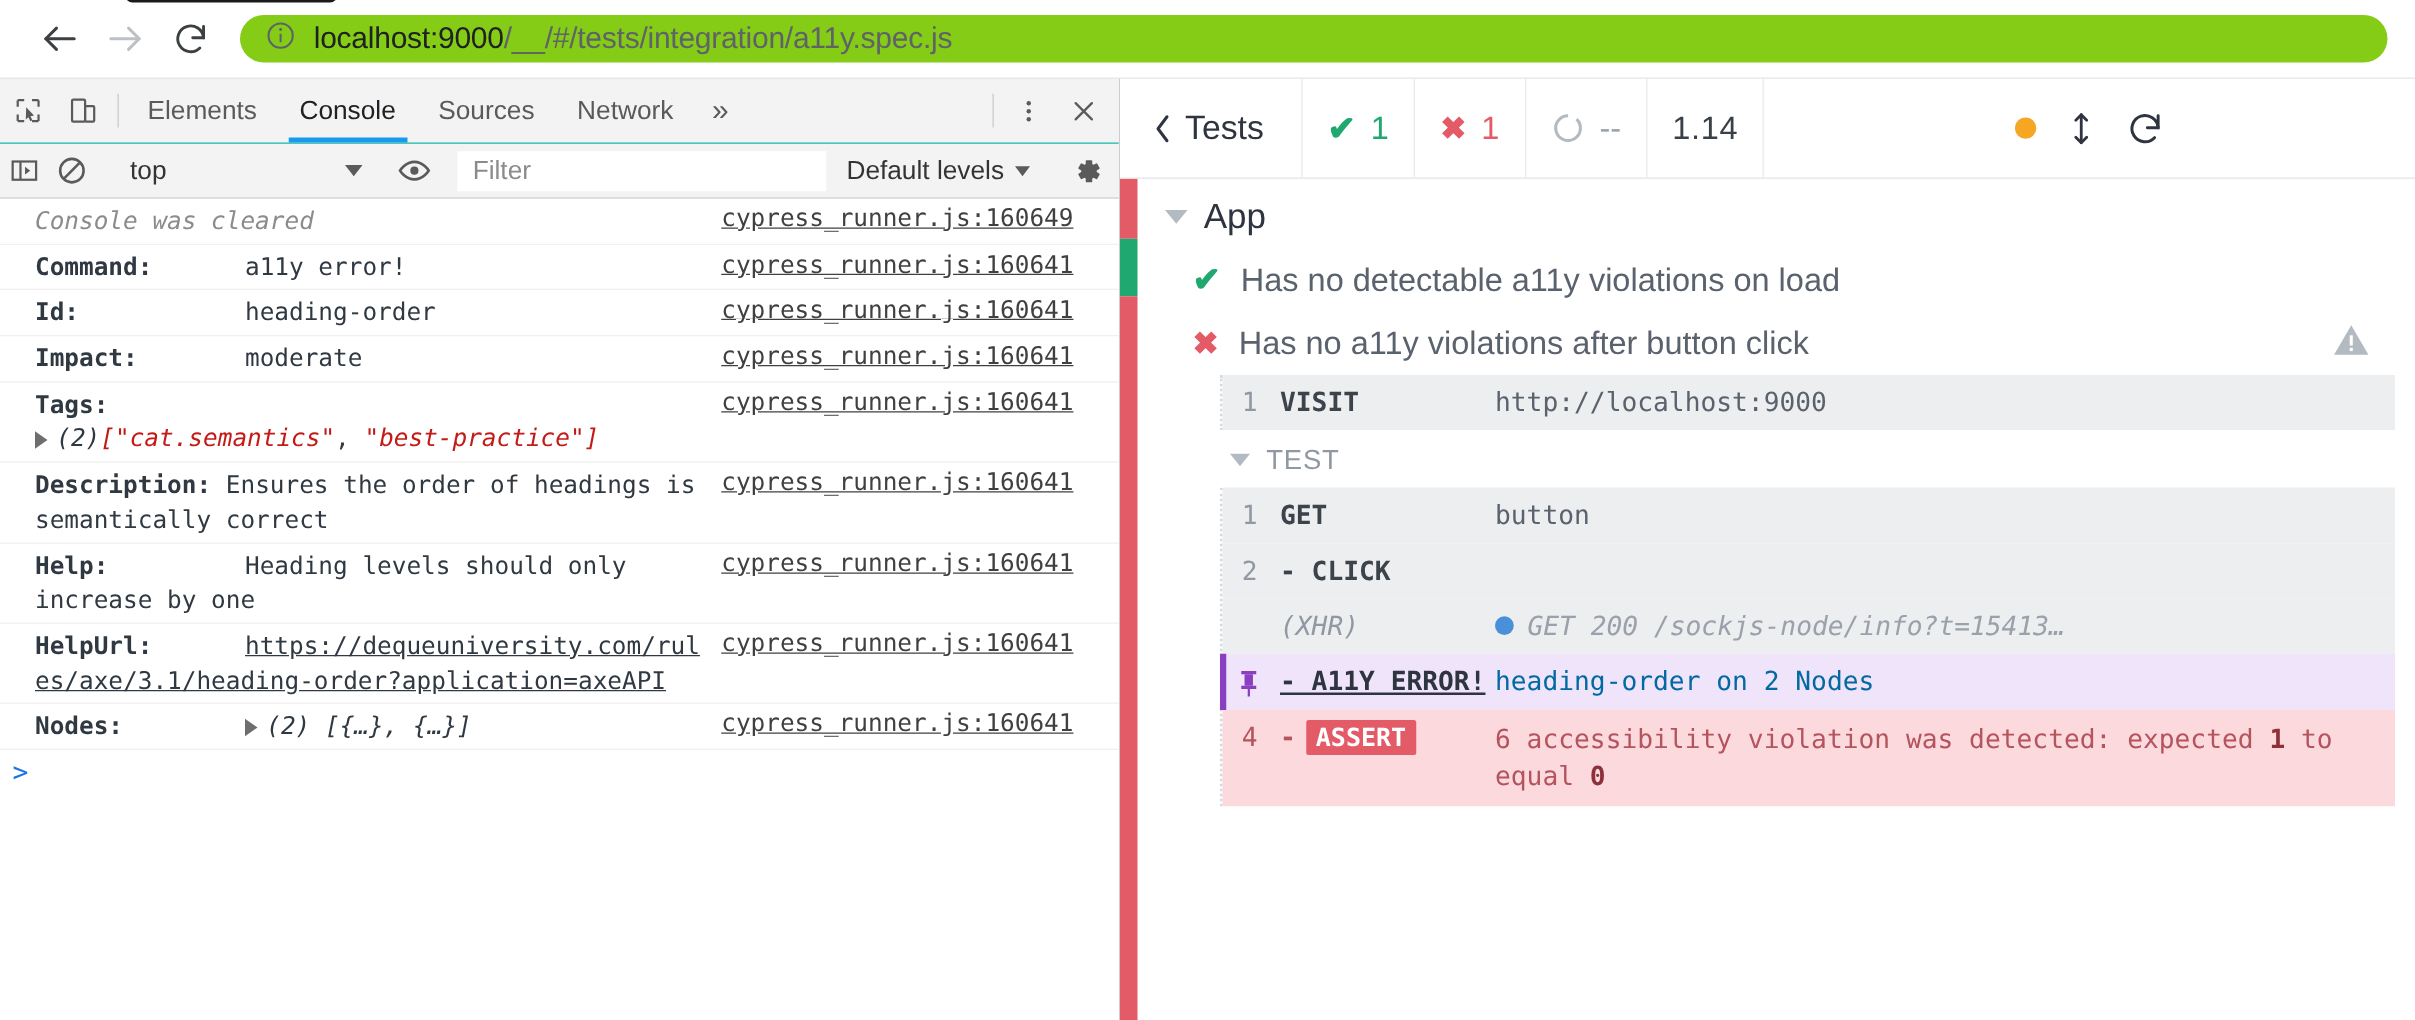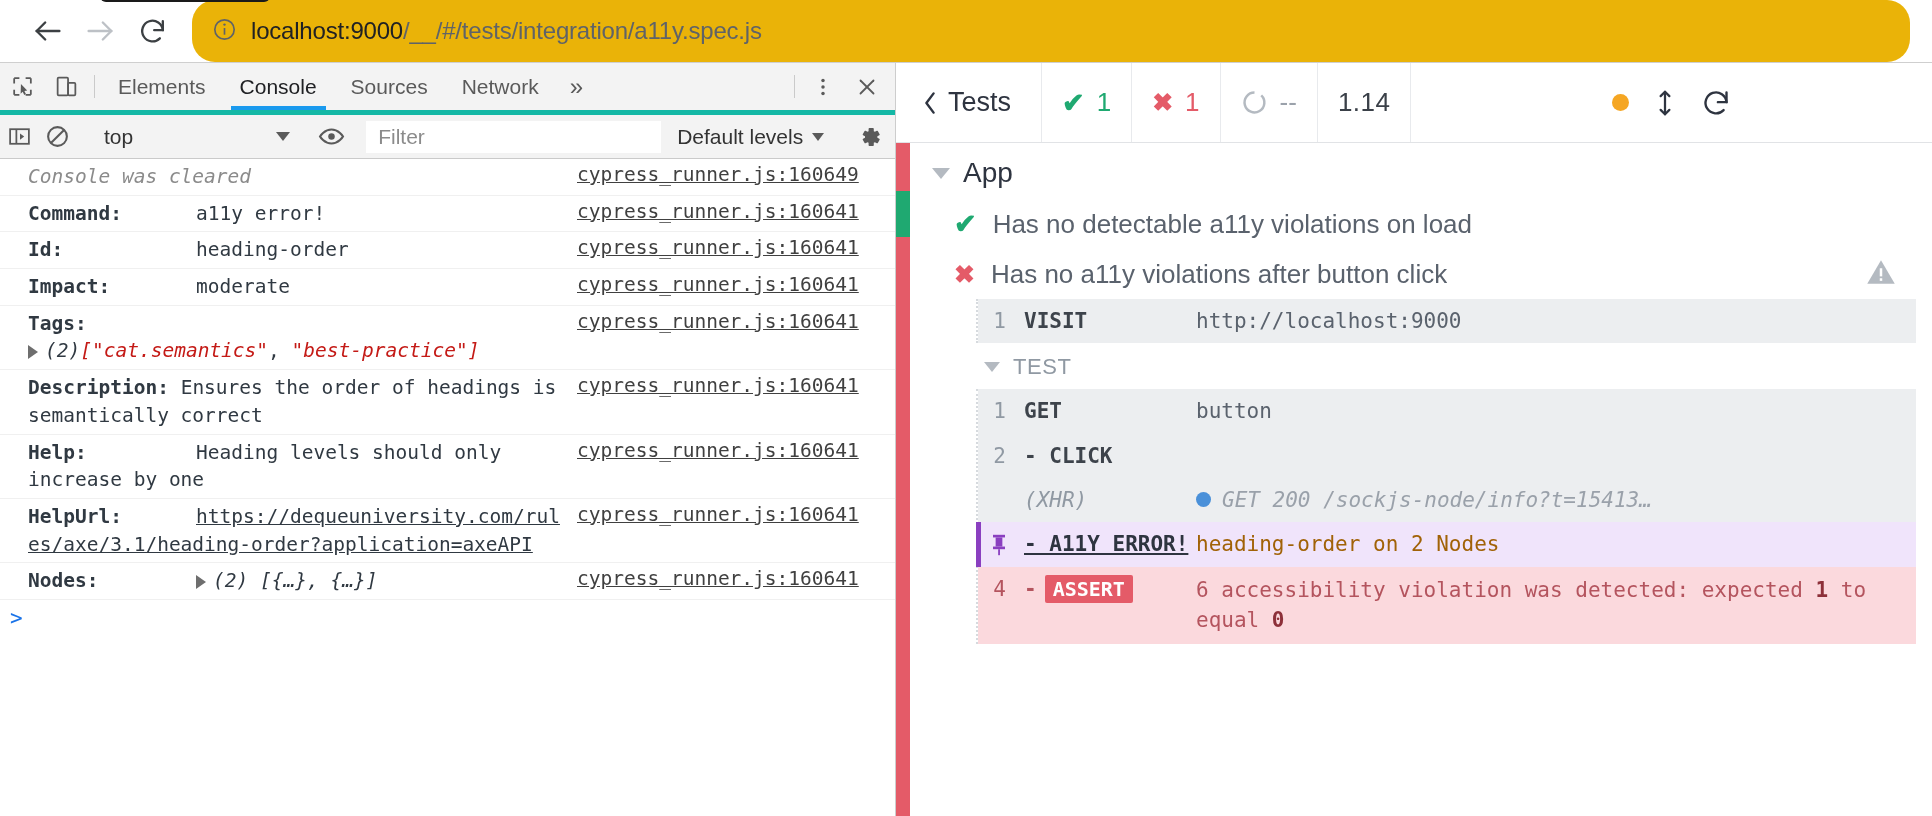--- a/index.html
+++ b/index.html
@@ -30,23 +30,23 @@
   .nav-btn {
     width: 52px; height: 52px;
     display: flex; align-items: center; justify-content: center;
     border-radius: 50%;
     cursor: pointer;
     flex: 0 0 auto;
   }
   .nav-btn svg { display: block; }
   .omnibox {
     flex: 1;
-    height: 62px;
+    height: 38px;
     margin-left: 14px;
-    background: #eab308;
+    background: #84cc16;
     border-radius: 23px;
     display: flex;
     align-items: center;
     padding: 0 20px;
     cursor: text;
     max-width: 1810px;
   }
   .omnibox .info-icon { margin-right: 14px; flex: 0 0 auto; }
   .url-text {
     font-size: 24px;
@@ -69,21 +69,21 @@
     width: 896px;
     flex: 0 0 896px;
     background: #ffffff;
     display: flex;
     flex-direction: column;
     border-right: 1px solid #cdcdcd;
   }
   #devtools-tabbar {
     height: 52px;
     background: #f3f3f3;
-    border-bottom: 5px solid #14b8a6;
+    border-bottom: 1px solid #14b8a6;
     display: flex;
     align-items: stretch;
     position: relative;
   }
   .dt-icon-btn {
     width: 44px;
     display: flex; align-items: center; justify-content: center;
     cursor: pointer;
   }
   .vsep {
@@ -403,21 +403,21 @@
     background: #f0e4fb;
     border-left: 5px solid #8a3fc0;
     margin-left: -2px;
   }
   .cmd.a11y .cmd-num {
     width: 43px; flex: 0 0 43px;
     color: #8a3fc0;
     padding-right: 14px;
   }
   .cmd.a11y .cmd-name { color: #2e3440; width: 172px; flex:0 0 172px;text-decoration:underline; }
-  .cmd.a11y .cmd-msg { color: #a16207; }
+  .cmd.a11y .cmd-msg { color: #0369a1; }
   .pin-icon { display:inline-block; vertical-align: middle; }
   .cmd.assert {
     background: #fbd9dd;
   }
   .cmd.assert .cmd-num { color: #b4545e; }
   .cmd.assert .cmd-name { color: #b4545e; width: 172px; flex:0 0 172px; }
   .assert-badge {
     background: #e45b68;
     color: #fff;
     font-family: "DejaVu Sans Mono", monospace;

